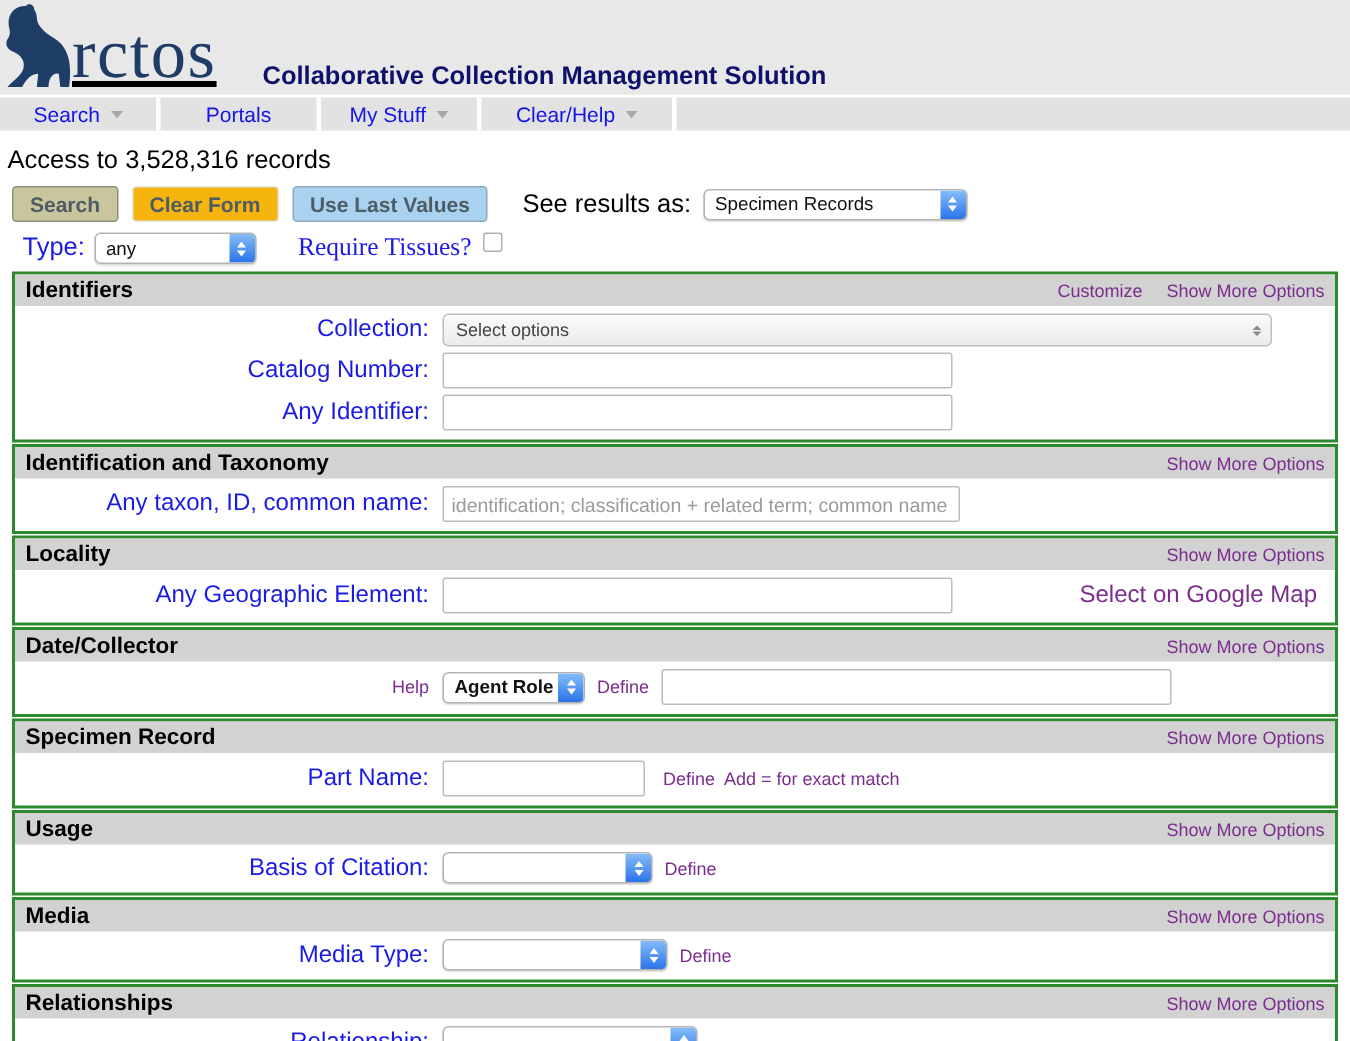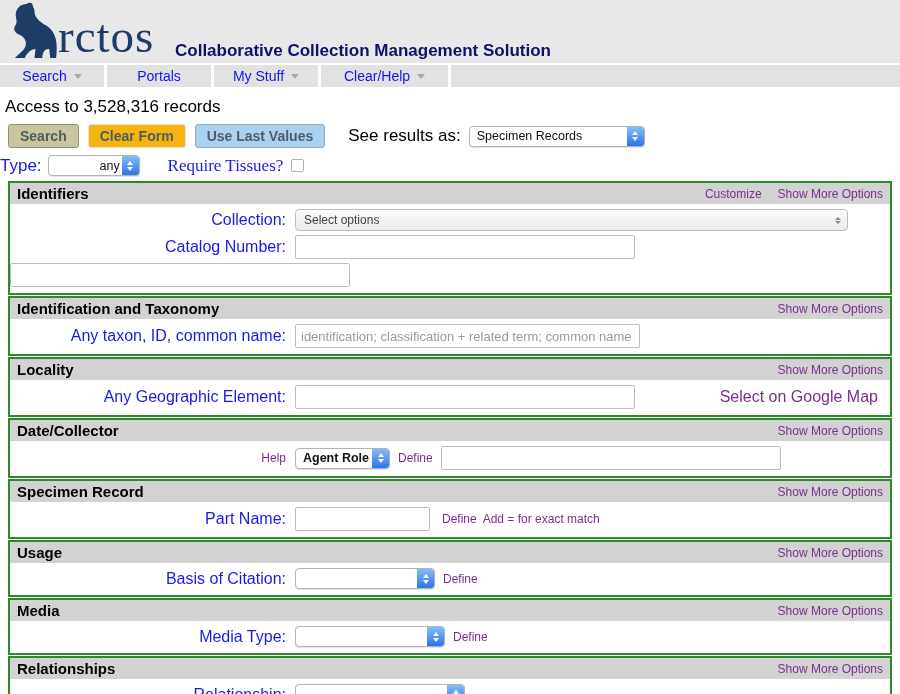--- a/index.html
+++ b/index.html
@@ -4,21 +4,21 @@
 <style>
   * { box-sizing: border-box; margin: 0; padding: 0; }
   html,body { background:#fff; }
   body {
     width: 900px; height: 694px;
     font-family: "Liberation Sans", sans-serif;
     color:#000; overflow:hidden;
   }
   
   .header { position:relative; height:63px; background:#e8e8e8; }
-  .logo { position:absolute; left:11px; top:2px; display:flex; align-items:flex-end; cursor:pointer; }
+  .logo { position:absolute; left:1px; top:2px; display:flex; align-items:flex-end; cursor:pointer;text-decoration:underline; }
   .logo svg { width:49px; height:57px; display:block; }
   .logo-text {
     font-family:"Liberation Serif", serif; font-size:47px; line-height:0.95;
     color:#1e3c66; margin-left:-2px; letter-spacing:1px;
   }
   .site-title {
     position:absolute; left:175px; top:41px;
     font-size:17px; font-weight:bold; color:#0f106b;
   }
   
@@ -50,21 +50,21 @@
   }
   .macselect .val { flex:1; font-size:12.5px; color:#111; padding:0 7px; white-space:nowrap; overflow:hidden; }
   .stepper {
     width:17px; height:100%; flex-shrink:0;
     background:linear-gradient(#85bdf9,#2b74e9);
     display:flex; flex-direction:column; align-items:center; justify-content:center; gap:2px;
   }
   .tri-u { width:0;height:0;border-left:3.5px solid transparent;border-right:3.5px solid transparent;border-bottom:4px solid #fff; }
   .tri-d { width:0;height:0;border-left:3.5px solid transparent;border-right:3.5px solid transparent;border-top:4px solid #fff; }
   
-  .typerow { display:flex; align-items:center; margin:7px 0 5px 0; }
+  .typerow { display:flex; margin:7px 0 5px 15px; }
   .bluelink { color:#1a1ae6; cursor:pointer; }
   .type-label { font-size:17px; margin-right:6px; }
   .require { font-size:17px; margin-left:28px;font-family:Liberation Serif, serif; }
   .checkbox { width:13px; height:13px; border:1px solid #b0b0b0; border-radius:2px; background:#fdfdfd; margin-left:8px; cursor:pointer; }
   
   .sections { margin:2px 8px 0 8px; }
   .section { border:2px solid #2c8a2c; background:#fff; margin-bottom:1px; }
   .sec-head { display:flex; justify-content:space-between; align-items:center; background:#d2d2d2; padding:2px 7px; height:21px; }
   .sec-title { font-size:15px; font-weight:bold; color:#000; }
   .sec-links { display:flex; gap:16px; }
@@ -137,21 +137,21 @@
     <span class="val">Specimen Records</span>
     <span class="stepper">
         <i class="tri-u"></i>
         <i class="tri-d"></i>
       </span>
   </span>
 </div>
 
 <div class="typerow">
   <span class="bluelink type-label">Type:</span>
-  <span class="macselect" style="width:92px;padding-left:44px;">
+  <span class="macselect" style="width:108px;">
     <span class="val">any</span>
     <span class="stepper">
         <i class="tri-u"></i>
         <i class="tri-d"></i>
       </span>
   </span>
   <span class="bluelink require">Require Tissues?</span>
   <span class="checkbox"></span>
 </div>
 
@@ -174,20 +174,21 @@
               <i class="tri-u"></i>
               <i class="tri-d"></i>
             </span>
         </span>
       </div>
       <div class="frow">
         <span class="lbl">Catalog Number:</span>
         <input class="ti w340" style="">
       </div>
       <div class="frow">
+        <span class="lbl">Any Identifier:</span>
         <input class="ti w340" style="">
       </div>
     </div>
   </div>
 
   <div class="section">
     <div class="sec-head">
       <span class="sec-title">Identification and Taxonomy</span>
       <span class="sec-links">
         <span class="plink">Show More Options</span>

